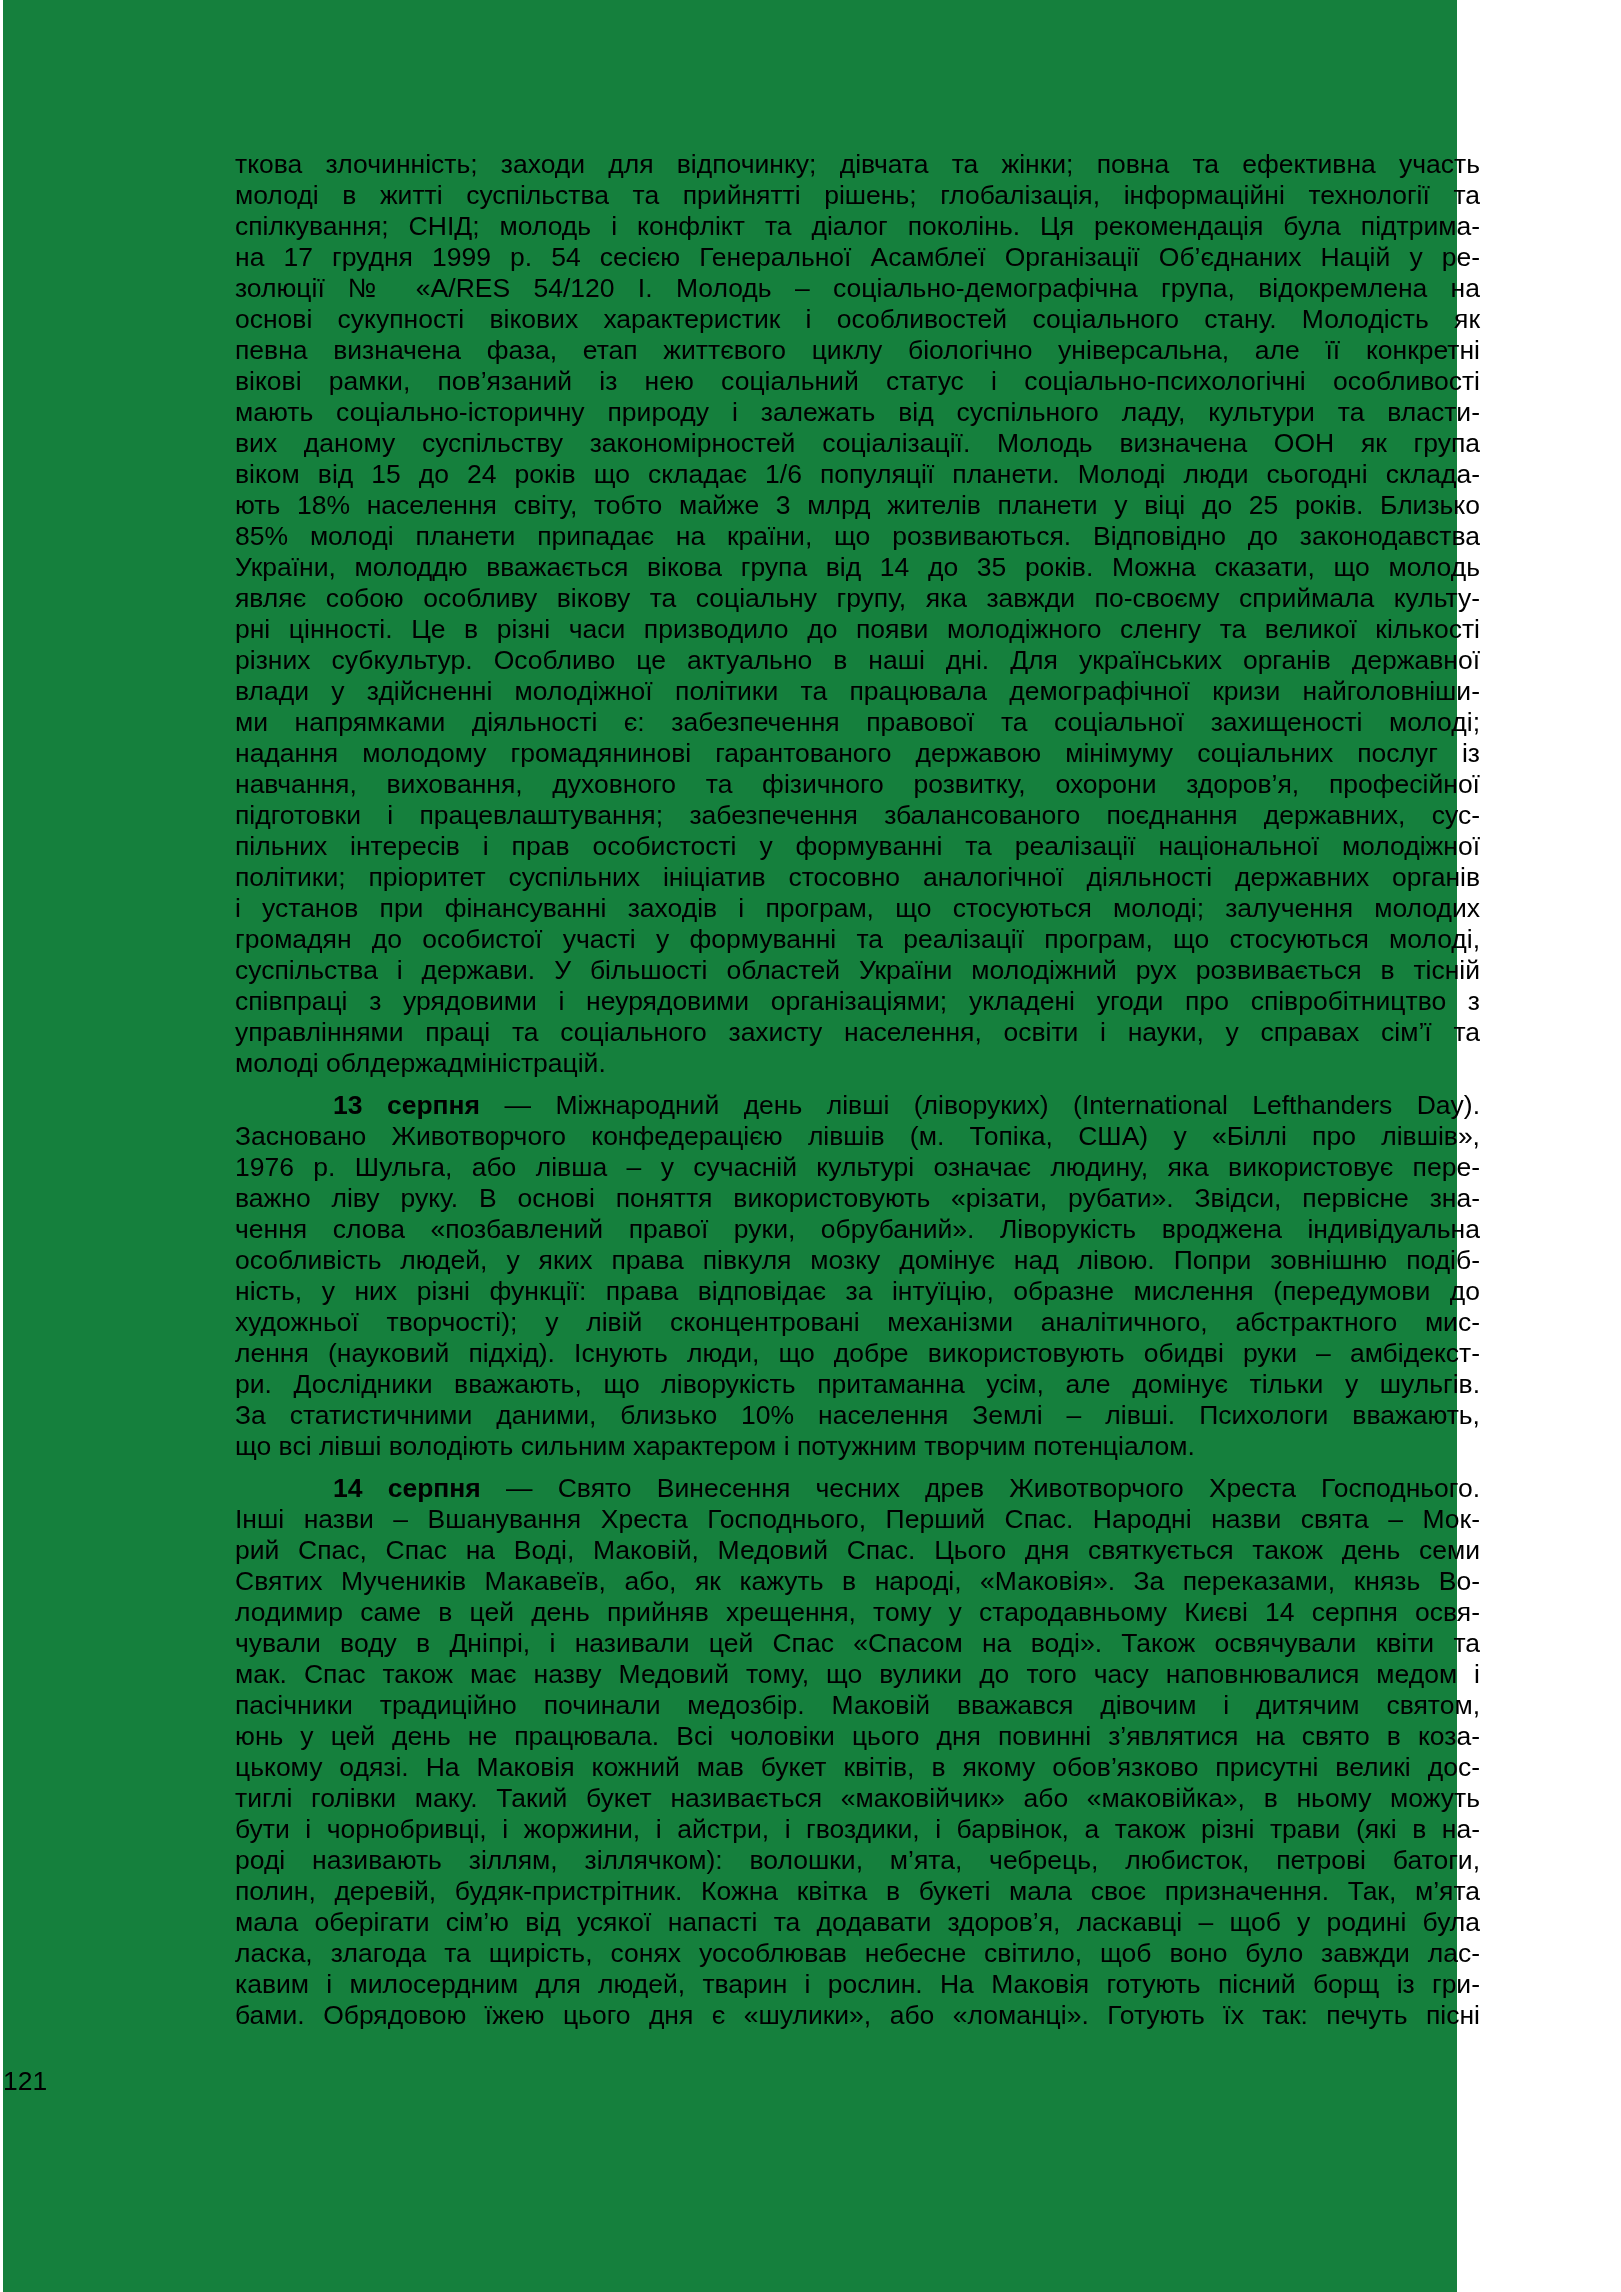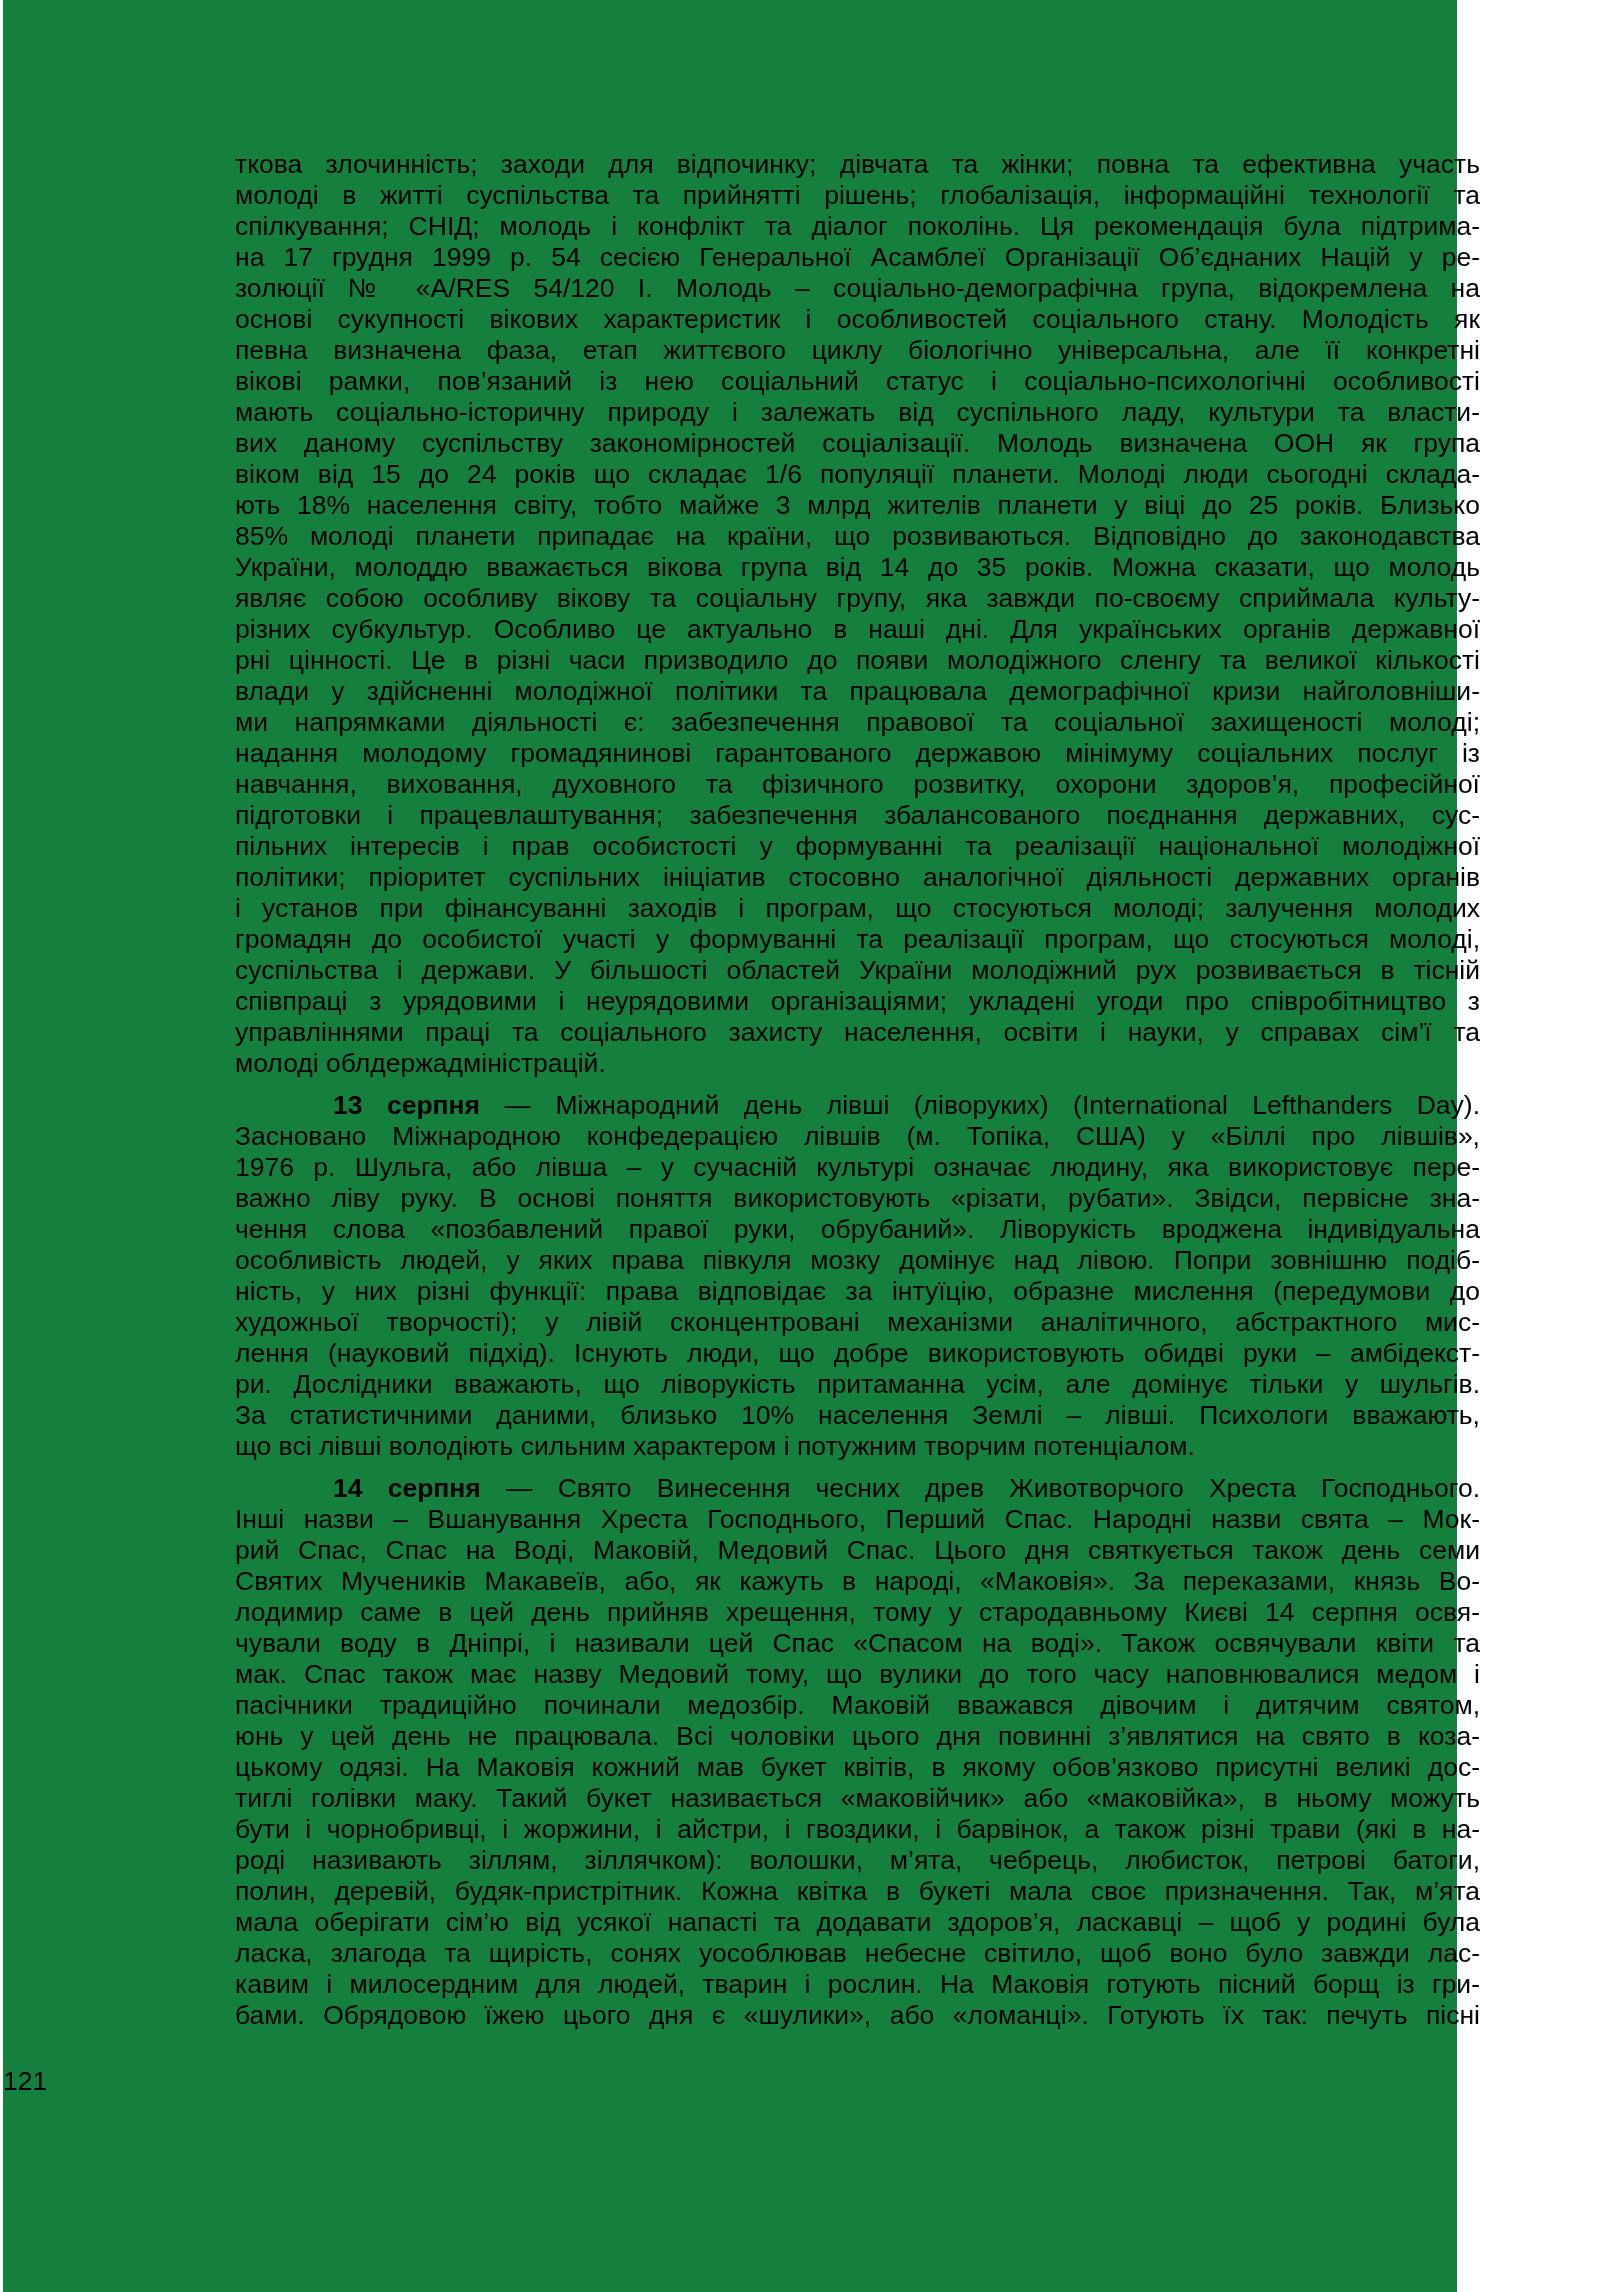--- a/index.html
+++ b/index.html
@@ -73,39 +73,39 @@
         <div class="line">основі сукупності вікових характеристик і особливостей соціального стану. Молодість як</div>
         <div class="line">певна визначена фаза, етап життєвого циклу біологічно універсальна, але її конкретні</div>
         <div class="line">вікові рамки, пов’язаний із нею соціальний статус і соціально-психологічні особливості</div>
         <div class="line">мають соціально-історичну природу і залежать від суспільного ладу, культури та власти-</div>
         <div class="line">вих даному суспільству закономірностей соціалізації. Молодь визначена ООН як група</div>
         <div class="line">віком від 15 до 24 років що складає 1/6 популяції планети. Молоді люди сьогодні склада-</div>
         <div class="line">ють 18% населення світу, тобто майже 3 млрд жителів планети у віці до 25 років. Близько</div>
         <div class="line">85% молоді планети припадає на країни, що розвиваються. Відповідно до законодавства</div>
         <div class="line">України, молоддю вважається вікова група від 14 до 35 років. Можна сказати, що молодь</div>
         <div class="line">являє собою особливу вікову та соціальну групу, яка завжди по-своєму сприймала культу-</div>
+        <div class="line">рні цінності. Це в різні часи призводило до появи молодіжного сленгу та великої кількості</div>
         <div class="line">різних субкультур. Особливо це актуально в наші дні. Для українських органів державної</div>
-        <div class="line">рні цінності. Це в різні часи призводило до появи молодіжного сленгу та великої кількості</div>
         <div class="line">влади у здійсненні молодіжної політики та працювала демографічної кризи найголовніши-</div>
         <div class="line">ми напрямками діяльності є: забезпечення правової та соціальної захищеності молоді;</div>
         <div class="line">надання молодому громадянинові гарантованого державою мінімуму соціальних послуг із</div>
         <div class="line">навчання, виховання, духовного та фізичного розвитку, охорони здоров’я, професійної</div>
         <div class="line">підготовки і працевлаштування; забезпечення збалансованого поєднання державних, сус-</div>
         <div class="line">пільних інтересів і прав особистості у формуванні та реалізації національної молодіжної</div>
         <div class="line">політики; пріоритет суспільних ініціатив стосовно аналогічної діяльності державних органів</div>
         <div class="line">і установ при фінансуванні заходів і програм, що стосуються молоді; залучення молодих</div>
         <div class="line">громадян до особистої участі у формуванні та реалізації програм, що стосуються молоді,</div>
         <div class="line">суспільства і держави. У більшості областей України молодіжний рух розвивається в тісній</div>
         <div class="line">співпраці з урядовими і неурядовими організаціями; укладені угоди про співробітництво з</div>
         <div class="line">управліннями праці та соціального захисту населення, освіти і науки, у справах сім’ї та</div>
         <div class="line no-stretch">молоді облдержадміністрацій.</div>
       </div>
       <div class="paragraph indented">
         <div class="line"><span class="lead">13 серпня</span> — Міжнародний день лівші (ліворуких) (International Lefthanders Day).</div>
-        <div class="line">Засновано Міжнародною конфедерацією лівшів (м. Топіка, США) у «Біллі про лівшів»,</div>
+        <div class="line">Засновано Животворчого конфедерацією лівшів (м. Топіка, США) у «Біллі про лівшів»,</div>
         <div class="line">1976 р. Шульга, або лівша – у сучасній культурі означає людину, яка використовує пере-</div>
         <div class="line">важно ліву руку. В основі поняття використовують «різати, рубати». Звідси, первісне зна-</div>
         <div class="line">чення слова «позбавлений правої руки, обрубаний». Ліворукість вроджена індивідуальна</div>
         <div class="line">особливість людей, у яких права півкуля мозку домінує над лівою. Попри зовнішню подіб-</div>
         <div class="line">ність, у них різні функції: права відповідає за інтуїцію, образне мислення (передумови до</div>
         <div class="line">художньої творчості); у лівій сконцентровані механізми аналітичного, абстрактного мис-</div>
         <div class="line">лення (науковий підхід). Існують люди, що добре використовують обидві руки – амбідекст-</div>
         <div class="line">ри. Дослідники вважають, що ліворукість притаманна усім, але домінує тільки у шульгів.</div>
         <div class="line">За статистичними даними, близько 10% населення Землі – лівші. Психологи вважають,</div>
         <div class="line no-stretch">що всі лівші володіють сильним характером і потужним творчим потенціалом.</div>

